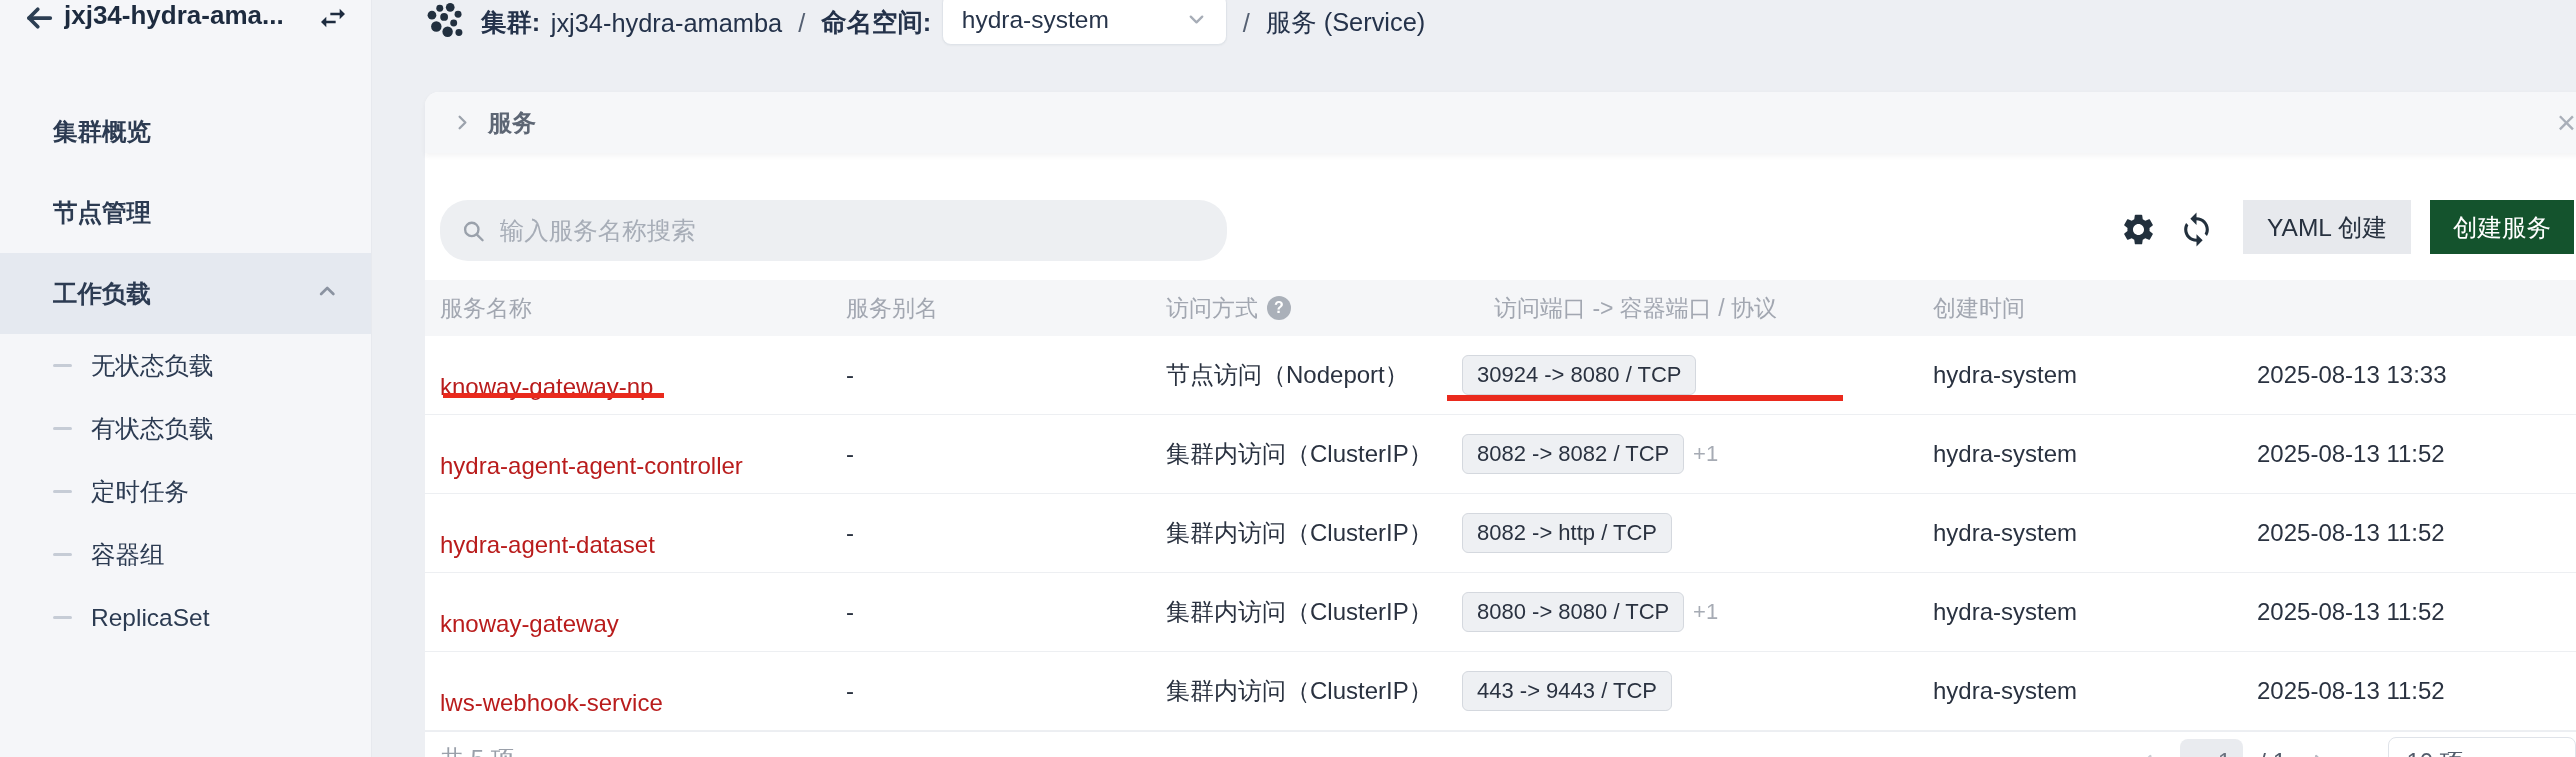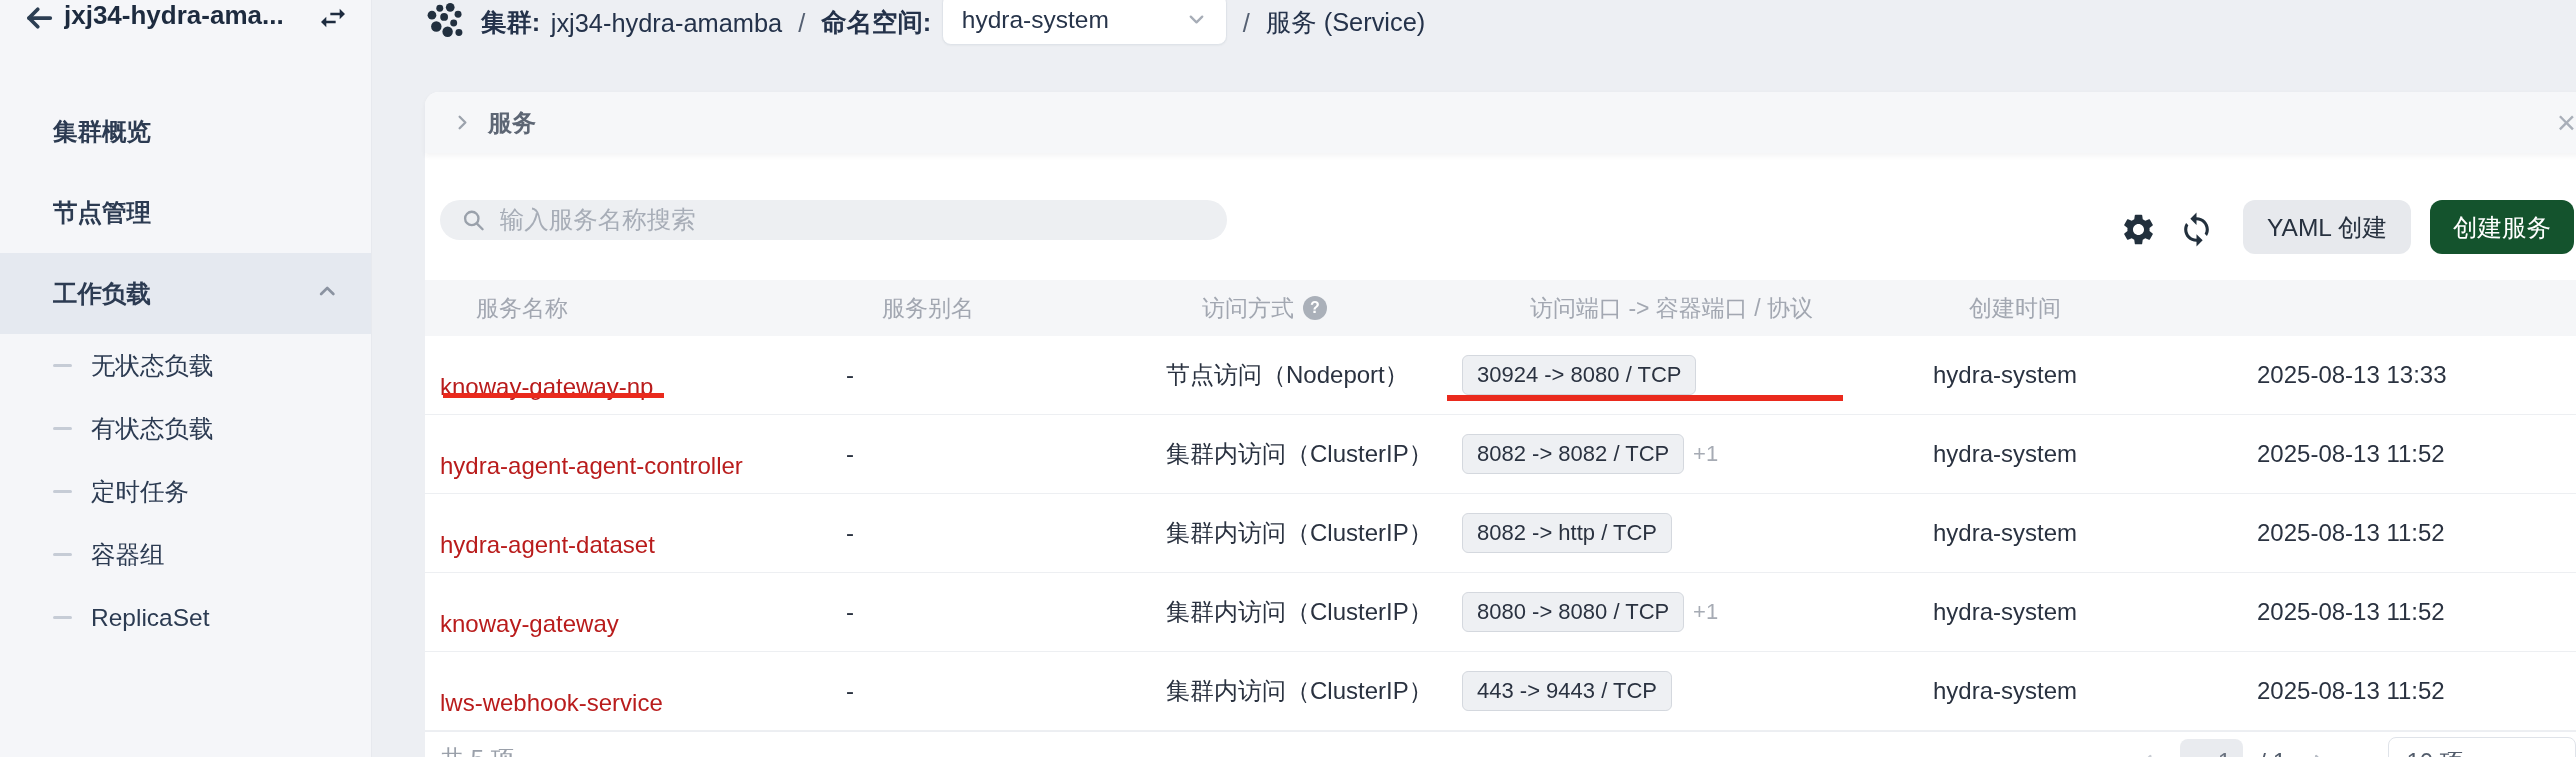--- a/index.html
+++ b/index.html
@@ -31,34 +31,34 @@
   .ns-select { height:51px; width:285px; background:#ffffff; border:0.9px solid #dfe3e9; border-radius:8.8px; display:flex; align-items:center; padding:0 17.5px 0 19px; margin-top:-7px; cursor:pointer; box-shadow:0 0.9px 1.8px rgba(30,40,60,.04); }
   .ns-select .val { flex:1; font-size:24.5px; color:#27344a; }
 
   
   .panel { position:absolute; left:53px; top:92px; right:-21px; bottom:-21px; background:#ffffff; border-radius:14px 14px 0 0; overflow:visible; }
   .panel-header { height:61px; background:#f6f7f9; border-radius:14px 14px 0 0; display:flex; align-items:center; padding:0 26px; box-shadow:0 2.6px 5.3px rgba(40,48,60,.05); position:relative; }
   .panel-title { font-size:24px; font-weight:600; color:#5d6674; margin-left:14px; }
   .panel-close { position:absolute; right:14px; top:50%; transform:translateY(-50%); font-size:33px; color:#a9afb9; line-height:1; cursor:pointer; padding:3.5px 7px; }
 
   
-  .search-box { position:absolute; left:15px; top:108px; width:787px; height:40px; background:#edeff2; border-radius:28px; display:flex; align-items:center; padding:0 21px; }
+  .search-box { position:absolute; left:15px; top:108px; width:787px; height:61px; background:#edeff2; border-radius:28px; display:flex; align-items:center; padding:0 21px; }
   .search-box input { border:none; outline:none; background:transparent; font-size:24.5px; color:#333; margin-left:14px; width:100%; font-family:"Liberation Sans", sans-serif; }
   .search-box input::placeholder { color:#a7adb7; }
   .icon-btn { position:absolute; top:117px; width:40px; height:40px; display:flex; align-items:center; justify-content:center; cursor:pointer; }
   .gear-btn { left:1693px; }
   .sync-btn { left:1751px; }
-  .btn { position:absolute; top:108px; height:54px; border-radius:12px; display:flex; align-items:center; justify-content:center; font-size:24.5px; cursor:pointer; }
+  .btn { position:absolute; top:108px; height:54px; border-radius:0; display:flex; align-items:center; justify-content:center; font-size:24.5px; cursor:pointer; }
   .btn-yaml { left:1818px; width:168px; background:#e7e9ed; color:#27313f; font-weight:400; }
   .btn-create { left:2005px; width:144px; background:#14532d; color:#ffffff; font-weight:400; }
 
   
   .tbl-grid { display:grid; grid-template-columns:406px 320px 296px 471px 324px 1fr; padding-left:15px; align-items:center; }
   .tbl-head { position:absolute; left:0; right:0; top:188px; height:56px; background:#f5f6f8; font-size:23px; color:#a2a7b1; }
-  .tbl-head .hcell { display:flex; align-items:center; gap:8.8px;margin-left:36px; }
+  .tbl-head .hcell { display:flex; align-items:center; gap:8.8px; }
   .tbl-head .hc-ports { padding-left:32px; }
   .help-badge { width:24px; height:24px; border-radius:50%; background:#aab0b9; color:#ffffff; font-size:16px; font-weight:700; display:flex; align-items:center; justify-content:center; }
   .tbl-body { position:absolute; left:0; right:0; top:244px; }
   .tbl-row { height:79px; border-bottom:0.9px solid #edeff2; font-size:24px; color:#2a3240; position:relative; }
   .cell-name { font-weight:400; color:#b91c1c;margin-top:24px; }
   .port-wrap { display:flex; align-items:center; }
   .port-badge { display:inline-block; background:#eef0f3; border:0.9px solid #d4d8de; border-radius:6.1px; padding:6.1px 14px; font-size:22px; color:#2a3240; white-space:nowrap; }
   .port-extra { color:#a6abb4; font-size:22px; margin-left:8.8px; }
   .ann { position:absolute; background:#ea2a1d; z-index:5; }
   .ann-name { left:17.5px; top:57px; width:221px; height:5.3px; }

